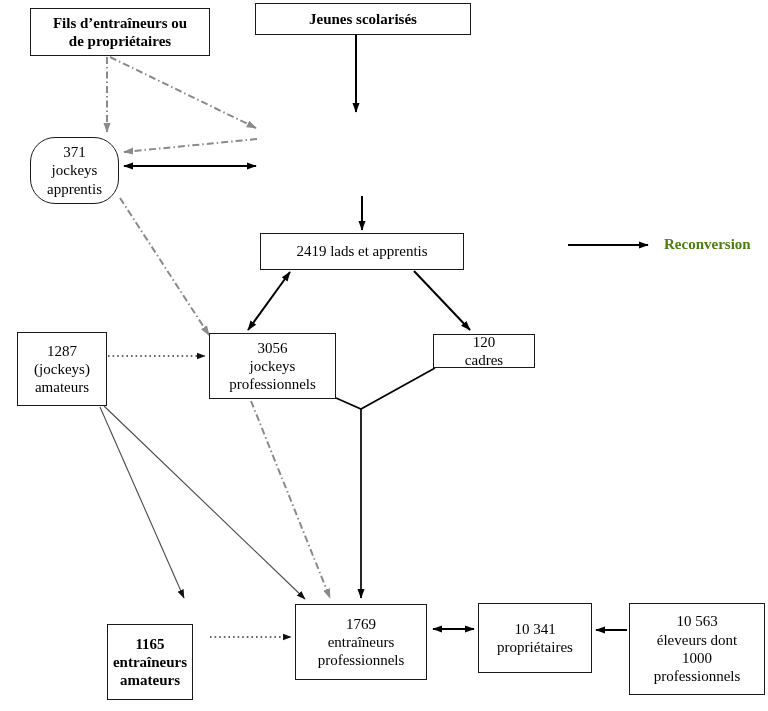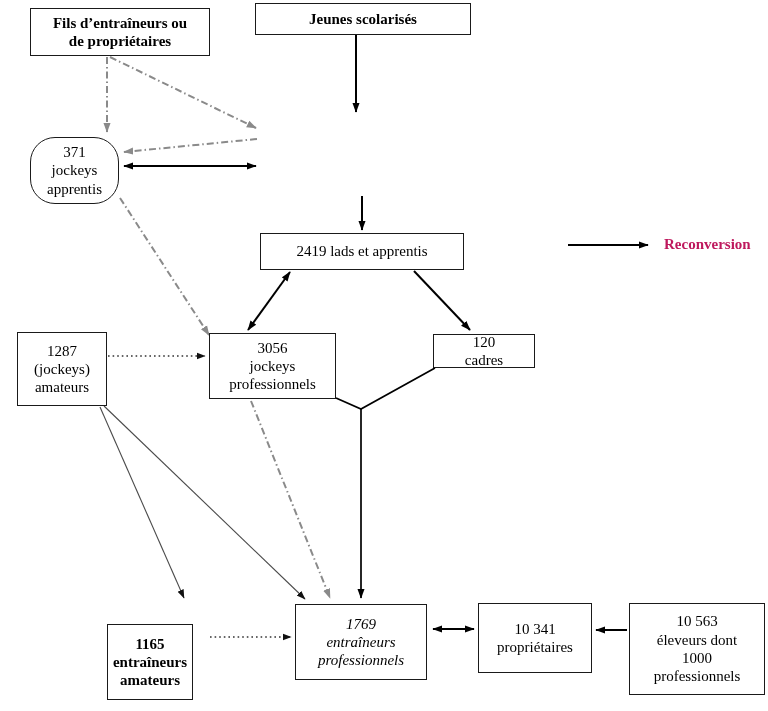--- a/index.html
+++ b/index.html
@@ -47,21 +47,21 @@
   }
   .legend {
     position: absolute;
     z-index: 3;
     display: flex;
     align-items: center;
   }
   .legend-label {
     font-weight: bold;
     font-size: 15px;
-    color: #be185d;
+    color: #4d7c0f;
     white-space: nowrap;
   }
 </style>
 </head>
 <body>
 
 <div id="diagram-root">
 
   <svg class="edges" viewBox="0 0 768 711" xmlns="http://www.w3.org/2000/svg">
     <defs>
@@ -188,21 +188,21 @@
   <div class="node" style="left:433px; top:334px; width:102px; height:34px;">
     <span class="node-label">120 cadres</span>
   </div>
 
   <div class="node" style="left:107px; top:624px; width:86px; height:76px;font-weight:bold;">
     <span class="node-label">1165
 entraîneurs
 amateurs</span>
   </div>
 
-  <div class="node" style="left:295px; top:604px; width:132px; height:76px;font-style:italic;">
+  <div class="node" style="left:295px; top:604px; width:132px; height:76px;">
     <span class="node-label">1769
 entraîneurs
 professionnels</span>
   </div>
 
   <div class="node" style="left:478px; top:603px; width:114px; height:70px;">
     <span class="node-label">10 341
 propriétaires</span>
   </div>
 

